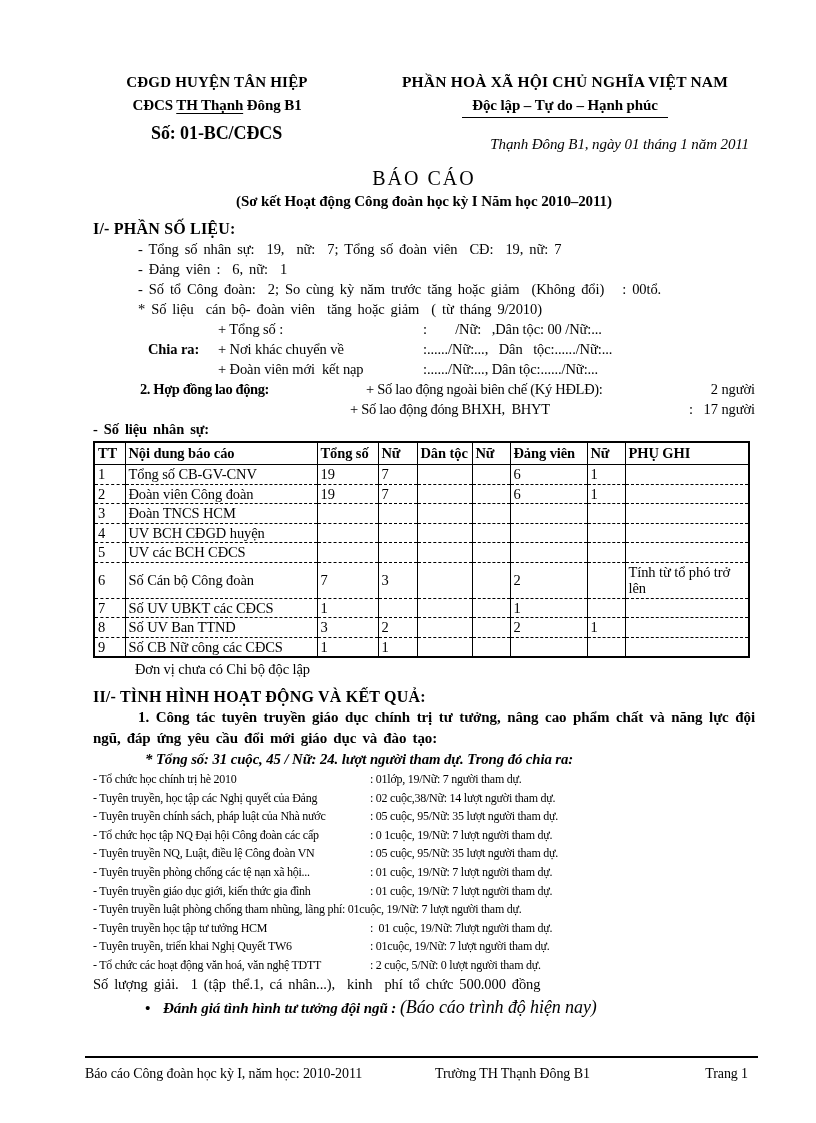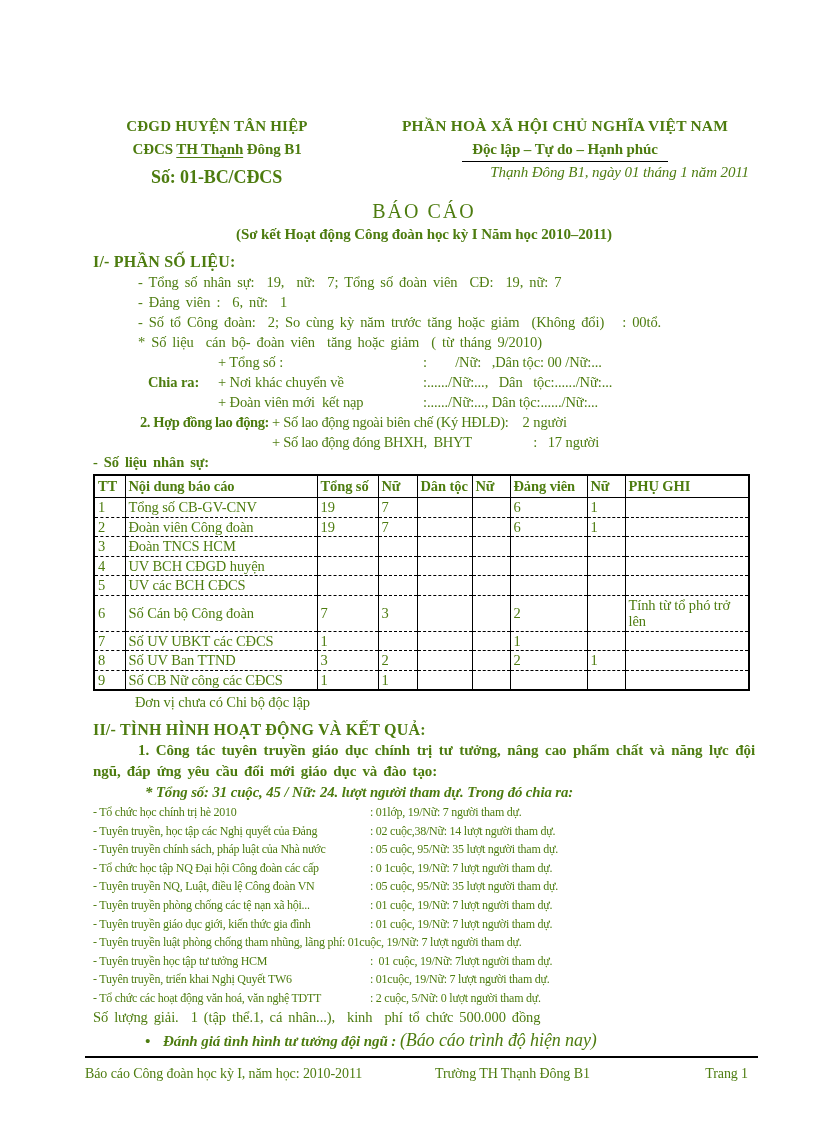--- a/index.html
+++ b/index.html
@@ -2,55 +2,55 @@
 <html><head>
 <meta charset="utf-8">
 <style>
   * { margin:0; padding:0; box-sizing:border-box; }
   html,body { background:#888; }
   .page {
     position:relative;
     width:816px; height:1123px;
     margin:0 auto;
     background:#ffffff;
-    color:#4d7c0f;
+    color:#000000;
     font-family:"Liberation Serif","DejaVu Serif",serif;
     font-size:14.5px;
     line-height:20px;
     letter-spacing:-0.1px;
-    padding:116px 61px 0 93px;
+    padding:72px 61px 0 93px;
     overflow:hidden;
   }
   
   .hdr { display:flex; }
   .hdr-left { width:248px; text-align:center; font-weight:bold; }
   .hdr-left .org1 { font-size:15px; letter-spacing:0.2px; }
   .hdr-left .org2 { font-size:15px; margin-top:3px; }
   .hdr-left .doc-no { text-align:left; margin-left:58px; margin-top:8px; font-size:18px; }
   .u { text-decoration:underline; text-underline-offset:3px; }
   .hdr-right { flex:1; text-align:center; padding-left:34px; }
   .hdr-right .national { font-weight:bold; font-size:15.5px; letter-spacing:0.2px; }
   .hdr-right .motto-wrap { margin-top:3px; }
   .hdr-right .motto { display:inline-block; font-weight:bold; font-size:15px; border-bottom:1.5px solid #000; padding:0 10px 2px 10px; }
-  .dateline { text-align:right; font-style:italic; font-size:15px; margin-top:0; padding-right:6px; }
+  .dateline { text-align:right; font-style:italic; font-size:15px; margin-top:16px; padding-right:6px; }
   
   .title-block { text-align:center; margin-top:14px; }
   .title-main { font-weight:normal; font-size:20px; letter-spacing:2px; }
   .title-sub { font-weight:bold; font-size:15px; margin-top:3px; }
   
   .sec-heading { font-weight:bold; font-size:16px; margin-top:8px; letter-spacing:0.2px; }
   .line { white-space:pre-wrap; word-spacing:2.5px; }
   .ind1 { padding-left:45px; }
   .bold { font-weight:bold; }
   
   .crow { display:flex; white-space:pre; }
   .crow .clabel { margin-left:55px; width:70px; font-weight:bold; flex:none; }
   .crow .cplus { width:205px; flex:none; }
   .crow .cval { flex:1; }
-  .hrow { display:flex; white-space:pre; }
+  .hrow { display:flex; white-space:pre;justify-content:space-between; }
   .hrow .hlabel { margin-left:47px; width:132px; font-weight:bold; flex:none; letter-spacing:-0.4px; }
   .hrow .hplus { min-width:233px; flex:none; letter-spacing:-0.3px; }
   
   table.ptable { border-collapse:collapse; width:655px; table-layout:fixed; margin-top:2px; border:2px solid #000; font-size:14.5px; }
   .ptable th { border-left:1px solid #000; border-bottom:1px solid #000; text-align:left; font-weight:bold; padding:2px 3px; line-height:17px; vertical-align:middle; }
   .ptable td { border-left:1px solid #000; border-top:1px dashed #000; padding:1px 3px; line-height:16.5px; vertical-align:middle; height:18px; }
   .ptable tbody tr:first-child td { border-top:none; }
   .tbl-footnote { margin-left:42px; margin-top:1px; }
   
   .para1 { font-weight:bold; text-align:justify; text-indent:45px; word-spacing:2.5px; line-height:21px; font-size:15px; }

